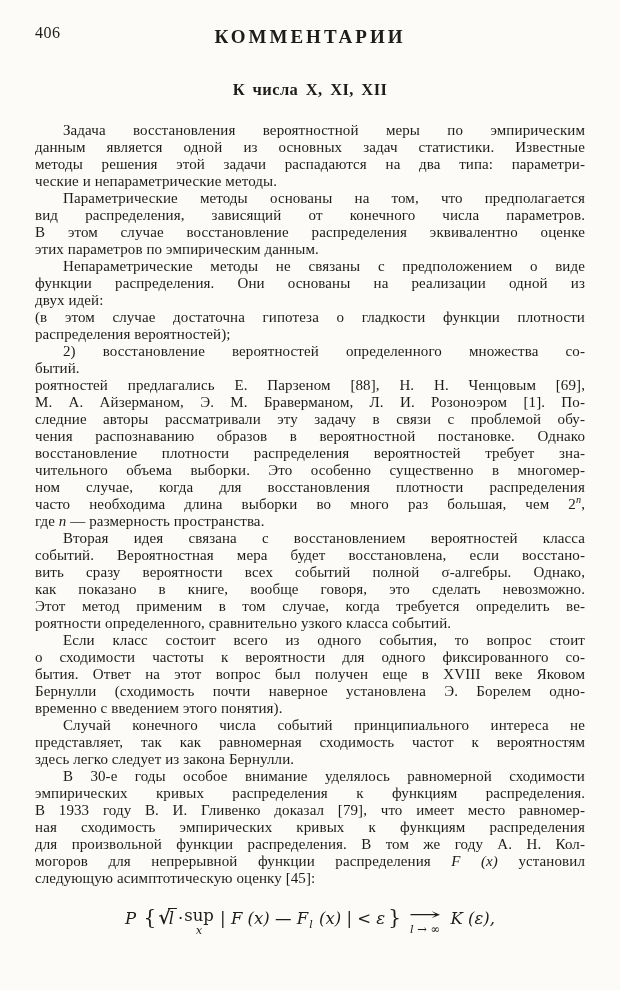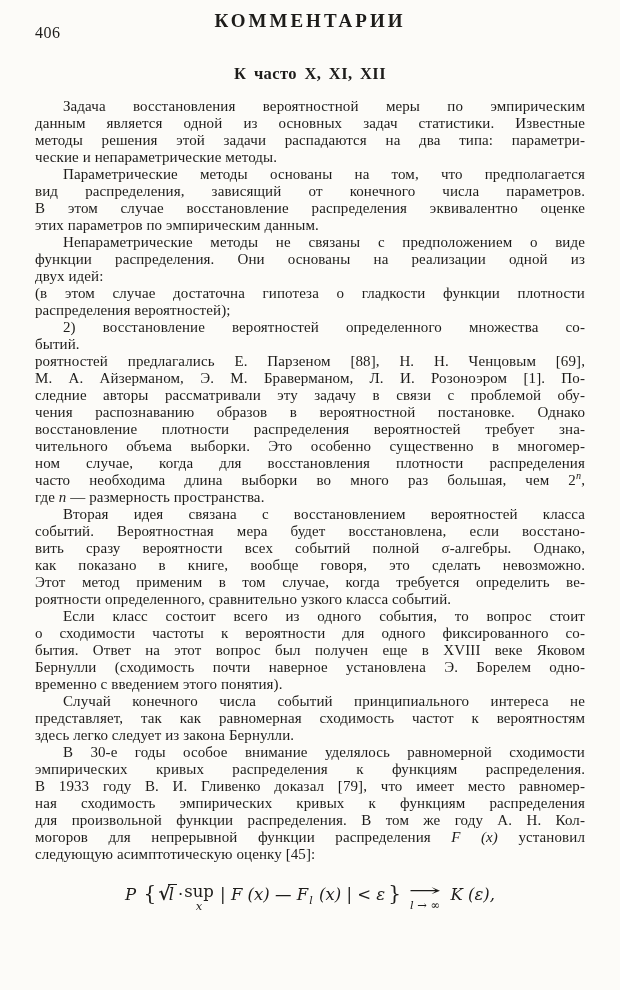--- a/index.html
+++ b/index.html
@@ -14,42 +14,42 @@
     margin:0 auto;
     background:#fcfbf8;
     color:#1d1c1a;
     box-sizing:border-box;
     padding:0 35px;
     overflow:hidden;
   }
   
   .header {
     position:relative;
-    padding-top:10px;
+    padding-top:26px;
     height:22px;
   }
   .pagenum {
     position:absolute; left:0; top:24px;
     font-size:16px; letter-spacing:0.5px;
   }
   .running {
     text-align:center;
     font-size:19px; font-weight:bold;
     letter-spacing:3px;
   }
   
   .section-title {
     margin:32px 0 0 0;
     text-align:center;
     font-size:16.5px; font-weight:bold;
     word-spacing:3px; letter-spacing:0.4px;
   }
   
   .body {
-    margin-top:14px;
+    margin-top:22px;
     font-size:15px;
     line-height:17px;
     letter-spacing:0.1px;
   }
   .para { margin:0; }
   .line { text-align:left; white-space:normal; }
   .line.just { text-align:justify; text-align-last:justify; text-justify:inter-word; }
   .line.first { text-indent:28px; }
   .it  { font-style:italic; }
   .sup { vertical-align:super; font-size:0.68em; line-height:0; font-style:italic; }
@@ -94,21 +94,21 @@
 </head>
 <body>
 
 <div class="page">
 
   <div class="header">
     <span class="pagenum">406</span>
     <div class="running">КОММЕНТАРИИ</div>
   </div>
 
-  <h2 class="section-title">К часто X, XI, XII</h2>
+  <h2 class="section-title">К числа X, XI, XII</h2>
 
   <div class="body">
       <div class="para">
         <div class="line just first">Задача восстановления вероятностной меры по эмпирическим</div>
         <div class="line just">данным является одной из основных задач статистики. Известные</div>
         <div class="line just">методы решения этой задачи распадаются на два типа: параметри-</div>
         <div class="line">ческие и непараметрические методы.</div>
       </div>
       <div class="para">
         <div class="line just first">Параметрические методы основаны на том, что предполагается</div>

